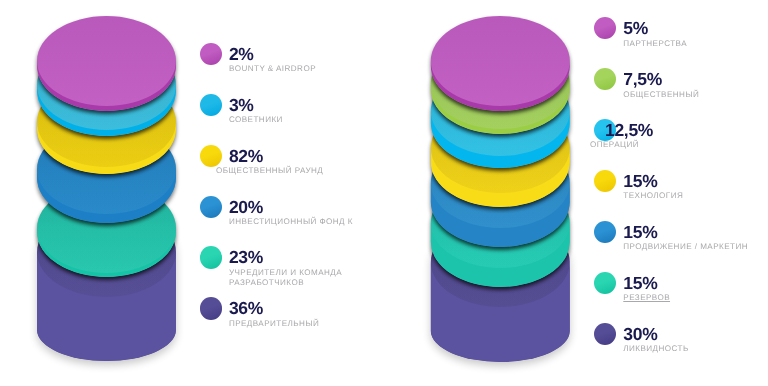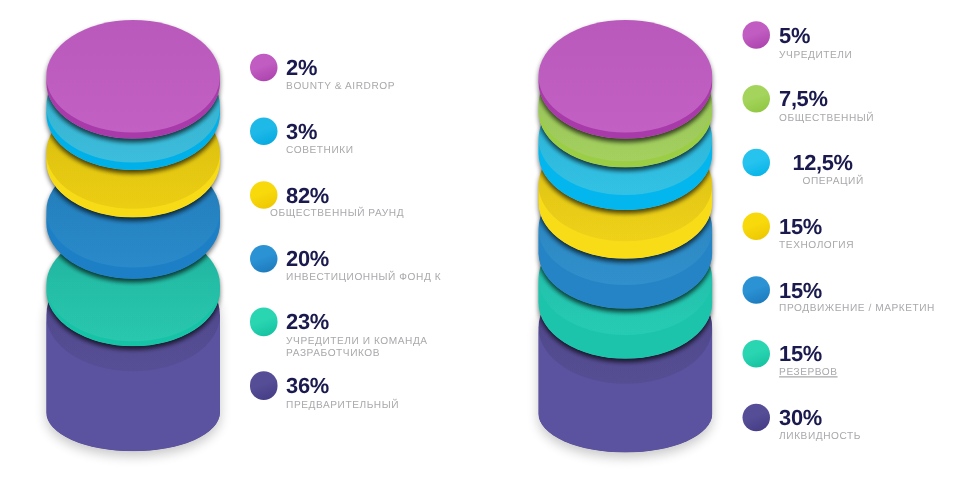--- a/index.html
+++ b/index.html
@@ -417,31 +417,31 @@
 РАЗРАБОТЧИКОВ</div>
       </div>
       <div class="legend-item" style="left: 0px; top: 0px;">
         <div class="dot" style="left: 199.5px; top: 297.3px; width: 22.4px; height: 22.4px; background: linear-gradient(160deg, rgb(86, 77, 151) 0%, rgb(86, 77, 151) 45%, rgb(66, 58, 130) 100%);"></div>
         <div class="pct" style="left: 228.9px; top: 300.3px;">36%</div>
         <div class="lbl" style="left: 228.9px; top: 318.8px;">ПРЕДВАРИТЕЛЬНЫЙ</div>
       </div>
       <div class="legend-item" style="left: 0px; top: 0px;">
         <div class="dot" style="left: 593.7px; top: 17.2px; width: 22.2px; height: 22.2px; background: linear-gradient(160deg, rgb(192, 92, 194) 0%, rgb(192, 92, 194) 45%, rgb(169, 63, 169) 100%);"></div>
         <div class="pct" style="left: 623.3px; top: 20.1px;">5%</div>
-        <div class="lbl" style="left: 623.3px; top: 38.6px;">УЧРЕДИТЕЛИ</div>
+        <div class="lbl" style="left: 623.3px; top: 38.6px;">ПАРТНЕРСТВА</div>
       </div>
       <div class="legend-item" style="left: 0px; top: 0px;">
         <div class="dot" style="left: 593.7px; top: 68.1px; width: 22.2px; height: 22.2px; background: linear-gradient(160deg, rgb(164, 212, 92) 0%, rgb(164, 212, 92) 45%, rgb(140, 197, 60) 100%);"></div>
         <div class="pct" style="left: 623.3px; top: 71px;">7,5%</div>
         <div class="lbl" style="left: 623.3px; top: 89.5px;">ОБЩЕСТВЕННЫЙ</div>
       </div>
       <div class="legend-item" style="left: 0px; top: 0px;">
         <div class="dot" style="left: 593.7px; top: 119px; width: 22.2px; height: 22.2px; background: linear-gradient(160deg, rgb(38, 195, 239) 0%, rgb(38, 195, 239) 45%, rgb(0, 177, 230) 100%);"></div>
-        <div class="pct" style="left: 634px; top: 121.9px;">12,5%</div>
-        <div class="lbl" style="left: 642px; top: 140.4px;">ОПЕРАЦИЙ</div>
+        <div class="pct" style="left: 605px; top: 121.9px;">12,5%</div>
+        <div class="lbl" style="left: 590px; top: 140.4px;">ОПЕРАЦИЙ</div>
       </div>
       <div class="legend-item" style="left: 0px; top: 0px;">
         <div class="dot" style="left: 593.7px; top: 169.9px; width: 22.2px; height: 22.2px; background: linear-gradient(160deg, rgb(247, 217, 12) 0%, rgb(247, 217, 12) 45%, rgb(236, 196, 0) 100%);"></div>
         <div class="pct" style="left: 623.3px; top: 172.8px;">15%</div>
         <div class="lbl" style="left: 623.3px; top: 191.3px;">ТЕХНОЛОГИЯ</div>
       </div>
       <div class="legend-item" style="left: 0px; top: 0px;">
         <div class="dot" style="left: 593.7px; top: 220.8px; width: 22.2px; height: 22.2px; background: linear-gradient(160deg, rgb(43, 146, 212) 0%, rgb(43, 146, 212) 45%, rgb(26, 118, 184) 100%);"></div>
         <div class="pct" style="left: 623.3px; top: 223.7px;">15%</div>
         <div class="lbl" style="left: 623.3px; top: 242.2px;">ПРОДВИЖЕНИЕ / МАРКЕТИН</div>

